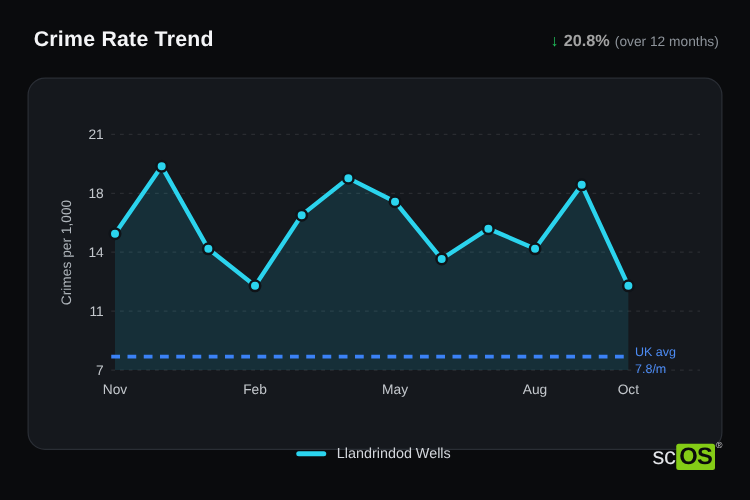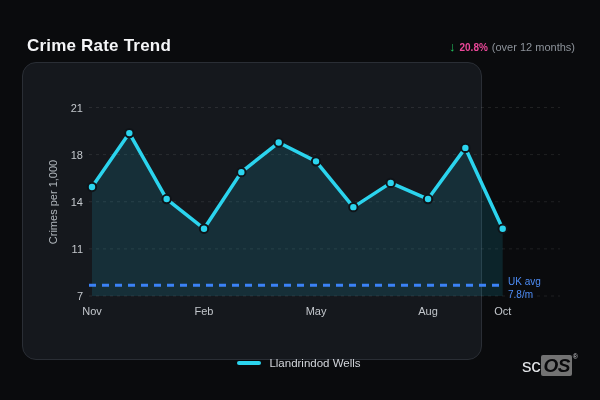--- a/index.html
+++ b/index.html
@@ -3,50 +3,50 @@
 <meta charset="utf-8">
 <style>
   html,body{margin:0;padding:0}
   body{
     width:600px;height:400px;position:relative;overflow:hidden;
     background:#0a0b0d;
     font-family:"Liberation Sans","DejaVu Sans",sans-serif;
   }
   .header{
     position:absolute;top:22px;left:27px;right:25px;
-    display:flex;justify-content:space-between;align-items:baseline;margin-top:14px;
+    display:flex;justify-content:space-between;align-items:baseline;
   }
   .title{font-size:17px;font-weight:bold;color:#f4f5f7;margin:0;letter-spacing:.2px}
   .delta{display:flex;align-items:baseline;gap:4px;white-space:nowrap}
   .delta .arrow{color:#22c55e;font-size:13px;font-weight:bold}
-  .delta .pct{color:#ec4899;font-size:10px;font-weight:bold}
+  .delta .pct{color:#a3a3a3;font-size:13px;font-weight:bold}
   .delta .note{color:#8d939a;font-size:11px}
   .card{
-    position:absolute;left:22px;top:62px;width:460px;height:298px;
+    position:absolute;left:22px;top:62px;width:556px;height:298px;
     background:#15181d;border:1px solid #2a2e35;border-radius:14px;
     box-sizing:border-box;
   }
   .card svg{position:absolute;left:0;top:0;display:block}
   svg text{font-family:"Liberation Sans","DejaVu Sans",sans-serif}
   .legend{
     position:absolute;left:0;right:2px;top:354px;height:17px;
     display:flex;justify-content:center;align-items:center;gap:30px;
   }
   .legend-item{display:flex;align-items:center;gap:8px;cursor:default}
   .legend-label{color:#d2d5da;font-size:11.5px}
   .swatch-line{width:24px;height:4px;border-radius:2px;background:#2bd4ee}
   .swatch-dash{
     width:26px;height:4px;
     background:repeating-linear-gradient(90deg,#4a7bdc 0 6px,transparent 6px 9.5px);
   }
   .logo{position:absolute;right:22px;top:355px;display:flex;align-items:flex-start}
   .logo-sc{font-size:19px;color:#e3e5e8;letter-spacing:-.3px}
   .logo-os{
-    font-size:19px;font-weight:bold;background:#737373;color:#0a0a0c;
-    padding:0 2px;border-radius:2px;margin-left:1px;line-height:21px;letter-spacing:-.5px;font-style:italic;
+    font-size:19px;font-weight:bold;background:#84cc16;color:#0a0a0c;
+    padding:0 2px;border-radius:2px;margin-left:1px;line-height:21px;letter-spacing:-.5px;
   }
   .logo-reg{font-size:7px;color:#c9c9cc;align-self:flex-start;margin:-2px 0 0 1px}
 </style>
 </head>
 <body>
 
 <div class="header">
   <h1 class="title">Crime Rate Trend</h1>
   <div class="delta">
     <span class="arrow">↓</span>

